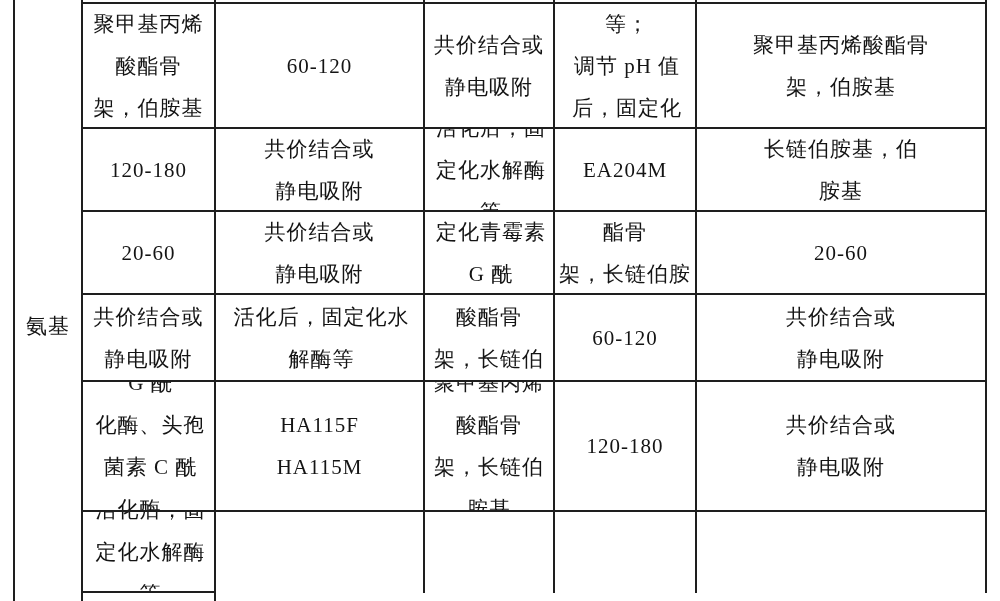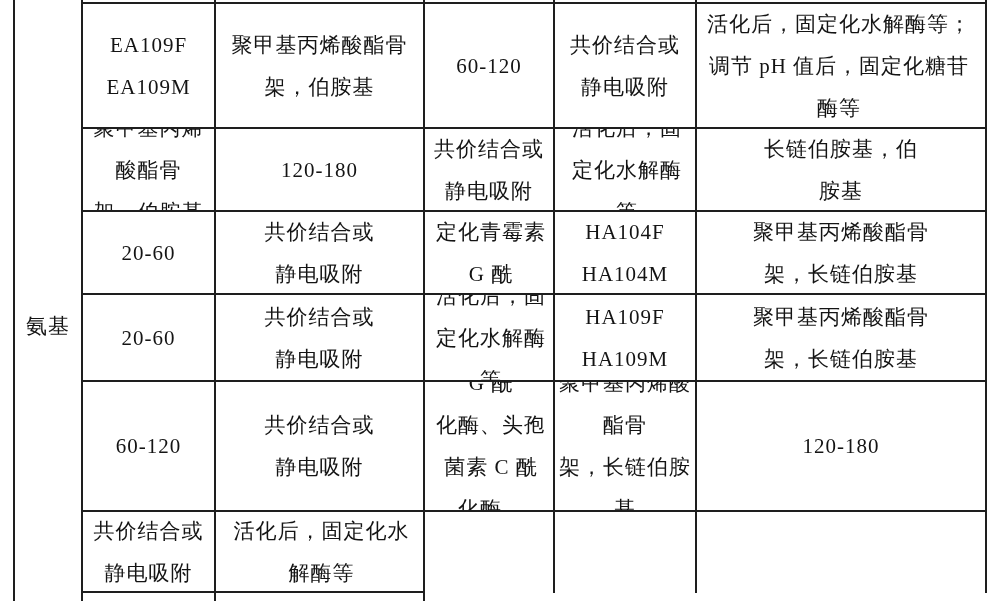--- a/index.html
+++ b/index.html
@@ -43,66 +43,63 @@
     <div class="group">
       <div class="group-label">氨基</div>
     </div>
 
     <div class="cell"></div>
     <div class="cell"></div>
     <div class="cell"></div>
     <div class="cell"></div>
     <div class="cell"></div>
 
-    <div class="cell">EA109F
-EA109M</div>
     <div class="cell">聚甲基丙烯酸酯骨
 架，伯胺基</div>
     <div class="cell">60-120</div>
     <div class="cell">共价结合或
 静电吸附</div>
     <div class="cell app">活化后，固定化水解酶等；
 调节 pH 值后，固定化糖苷
 酶等</div>
 
     <div class="cell">聚甲基丙烯酸酯骨
 架，伯胺基</div>
     <div class="cell">120-180</div>
     <div class="cell">共价结合或
 静电吸附</div>
     <div class="cell app">活化后，固定化水解酶等</div>
 
+    <div class="cell">EA204M</div>
     <div class="cell">长链伯胺基，伯
 胺基</div>
     <div class="cell">20-60</div>
     <div class="cell">共价结合或
 静电吸附</div>
     <div class="cell app">活化后，固定化青霉素 G 酰
 化酶等</div>
 
-    <div class="cell">HA104F
-HA104M</div>
     <div class="cell">聚甲基丙烯酸酯骨
 架，长链伯胺基</div>
     <div class="cell">20-60</div>
     <div class="cell">共价结合或
 静电吸附</div>
     <div class="cell app">活化后，固定化水解酶等</div>
 
-    <div class="cell">HA109F
-HA109M</div>
     <div class="cell">聚甲基丙烯酸酯骨
 架，长链伯胺基</div>
     <div class="cell">60-120</div>
     <div class="cell">共价结合或
 静电吸附</div>
     <div class="cell app">活化后，固定化青霉素 G 酰
 化酶、头孢菌素 C 酰化酶、
 D-氨基酸氧化酶等</div>
 
+    <div class="cell">HA115F
+HA115M</div>
     <div class="cell">聚甲基丙烯酸酯骨
 架，长链伯胺基</div>
     <div class="cell">120-180</div>
     <div class="cell">共价结合或
 静电吸附</div>
     <div class="cell app">活化后，固定化水解酶等</div>
 
     <div class="cell nb"></div>
     <div class="cell nb"></div>
     <div class="cell nb"></div>

